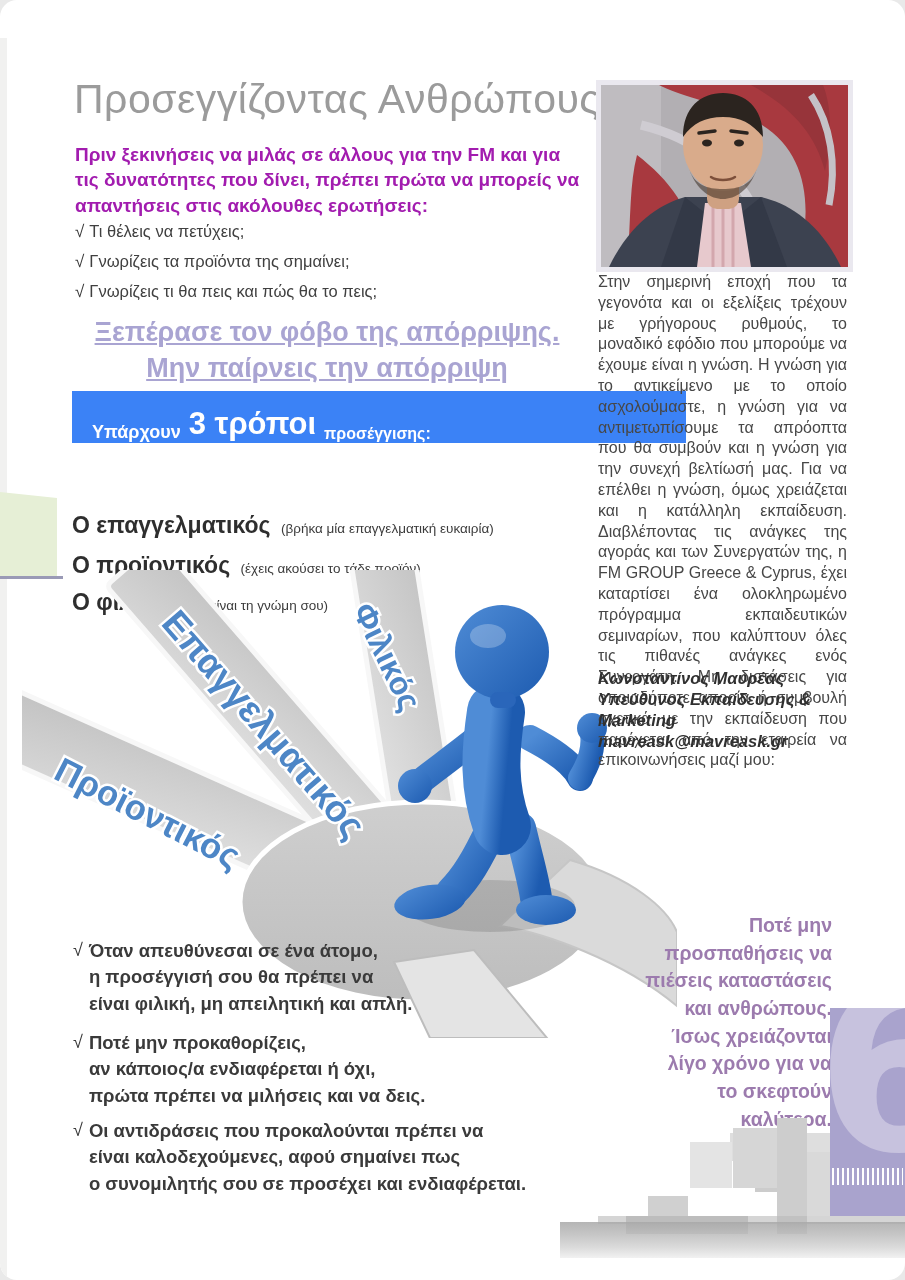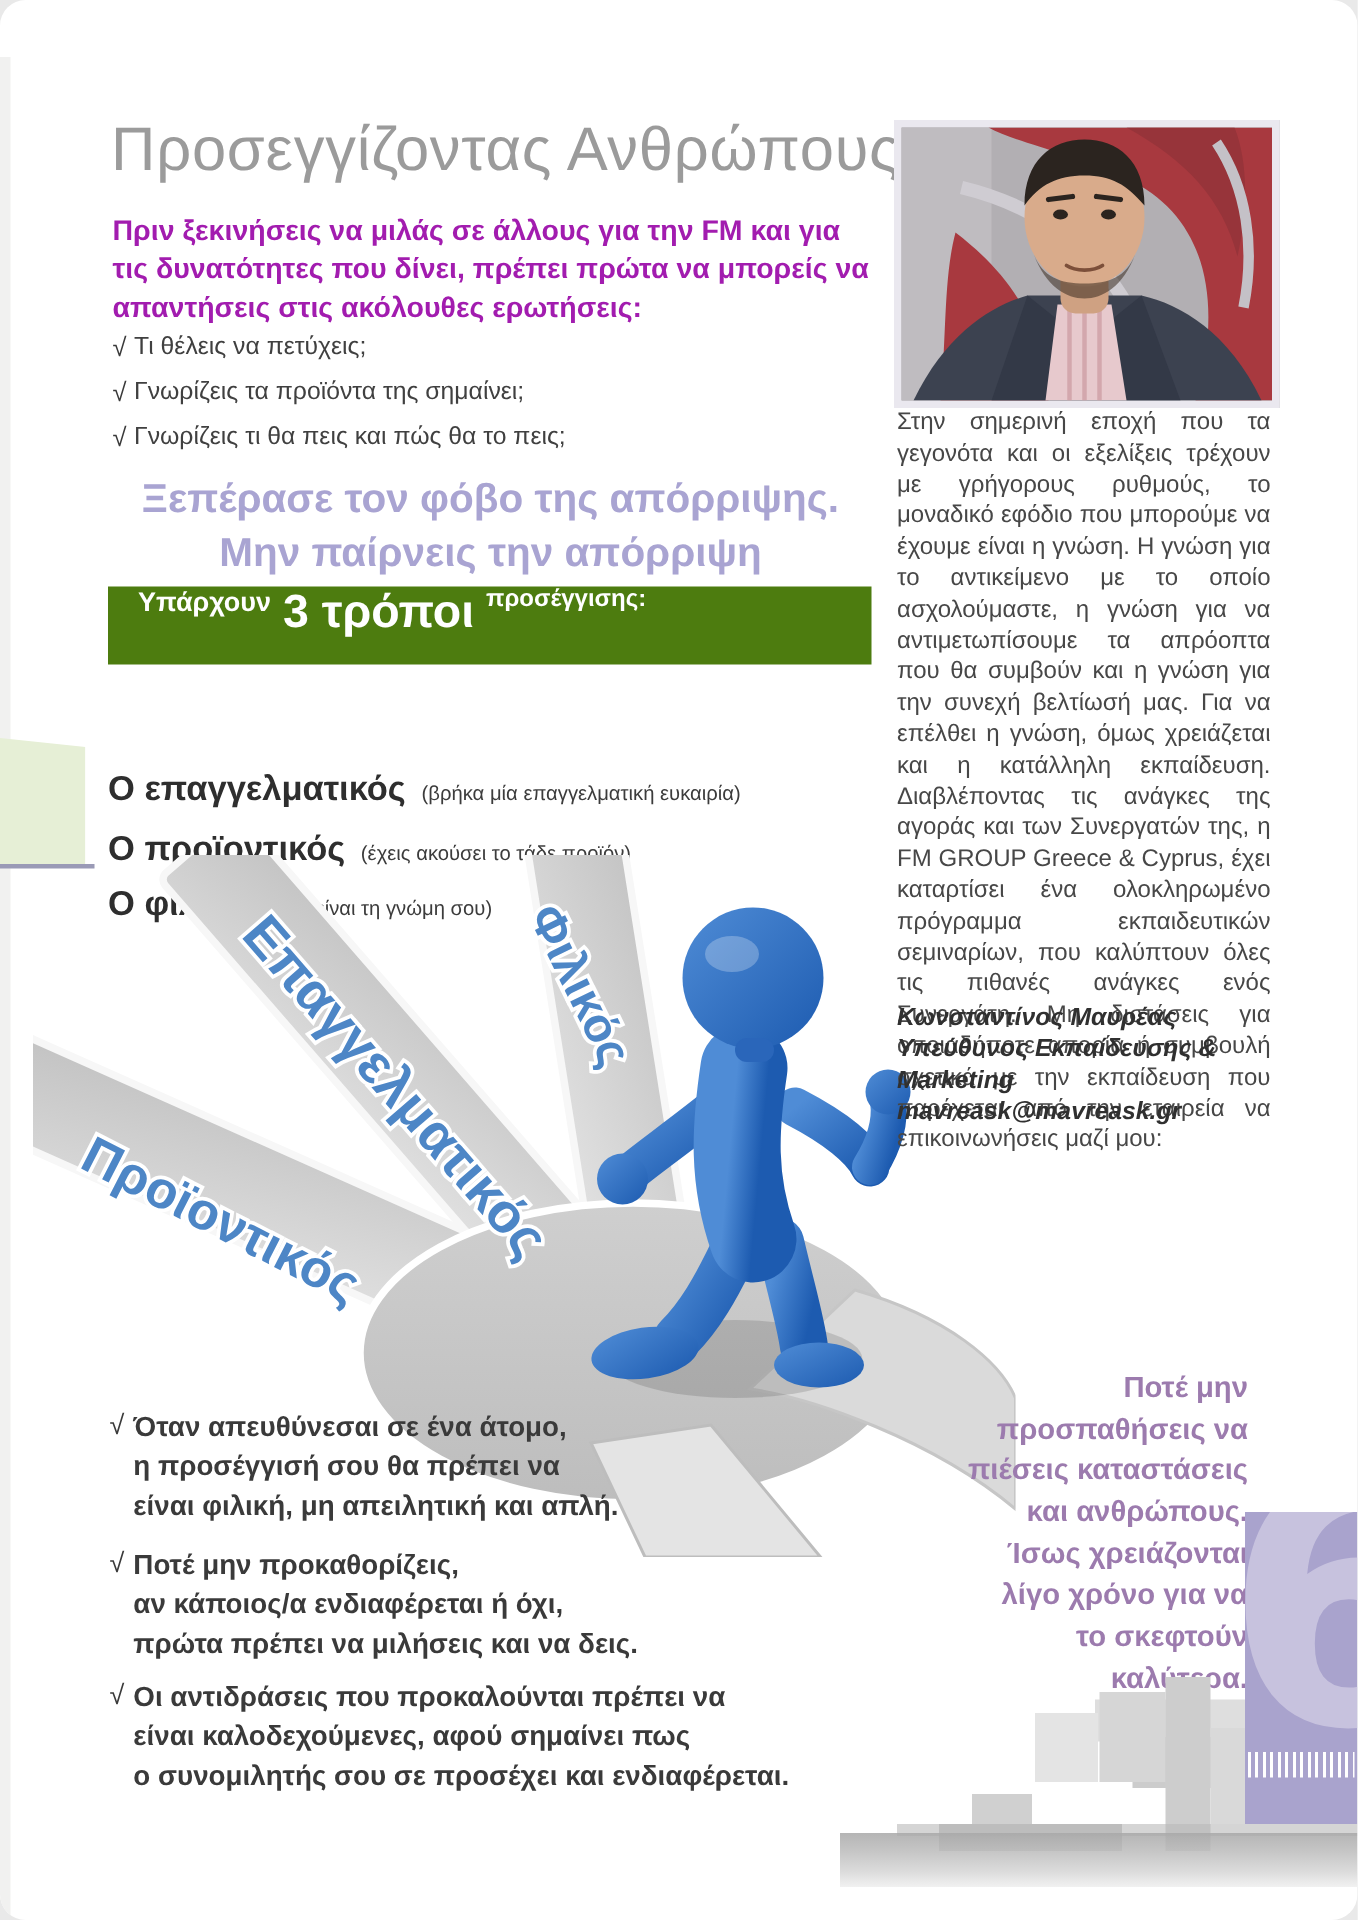--- a/index.html
+++ b/index.html
@@ -22,25 +22,25 @@
     font-size:19px;font-weight:bold;color:#a21caf;line-height:1.33;
   }
   .check-line{display:flex;gap:5px;font-size:16.5px;color:#404040;}
   .check-line .tick{font-size:17px;color:#3a3a3a;}
   #check-0{left:75px;top:222px;}
   #check-1{left:75px;top:252px;}
   #check-2{left:75px;top:282px;}
 
   .quote{
     left:66px;top:314px;width:522px;text-align:center;
-    font-size:27px;font-weight:bold;color:#a9a4d2;line-height:1.35;
+    font-size:27px;font-weight:bold;color:#a9a4d2;line-height:1.35;text-decoration:underline;
   }
   .banner{
-    left:72px;top:391px;width:509px;height:52px;background:#4d7c0f;
-    display:flex;align-items:flex-start;padding-left:20px;box-sizing:border-box;
+    left:72px;top:391px;width:614px;height:52px;background:#3b82f6;
+    display:flex;align-items:flex-end;padding-left:20px;box-sizing:border-box;
     color:#ffffff;white-space:nowrap;
   }
   .banner .b-prefix{font-size:18px;font-weight:bold;}
   .banner .b-big{font-size:31px;font-weight:bold;margin:0 8px;position:relative;top:-1px;}
   .banner .b-suffix{font-size:16px;font-weight:bold;}
 
   .approach{left:72px;white-space:nowrap;margin-top:44px;}
   .approach .app-name{font-size:23px;font-weight:bold;color:#2e2e2e;}
   .approach .app-note{font-size:13.5px;color:#3c3c3c;margin-left:6px;}
   #approach-0{top:468px;}

